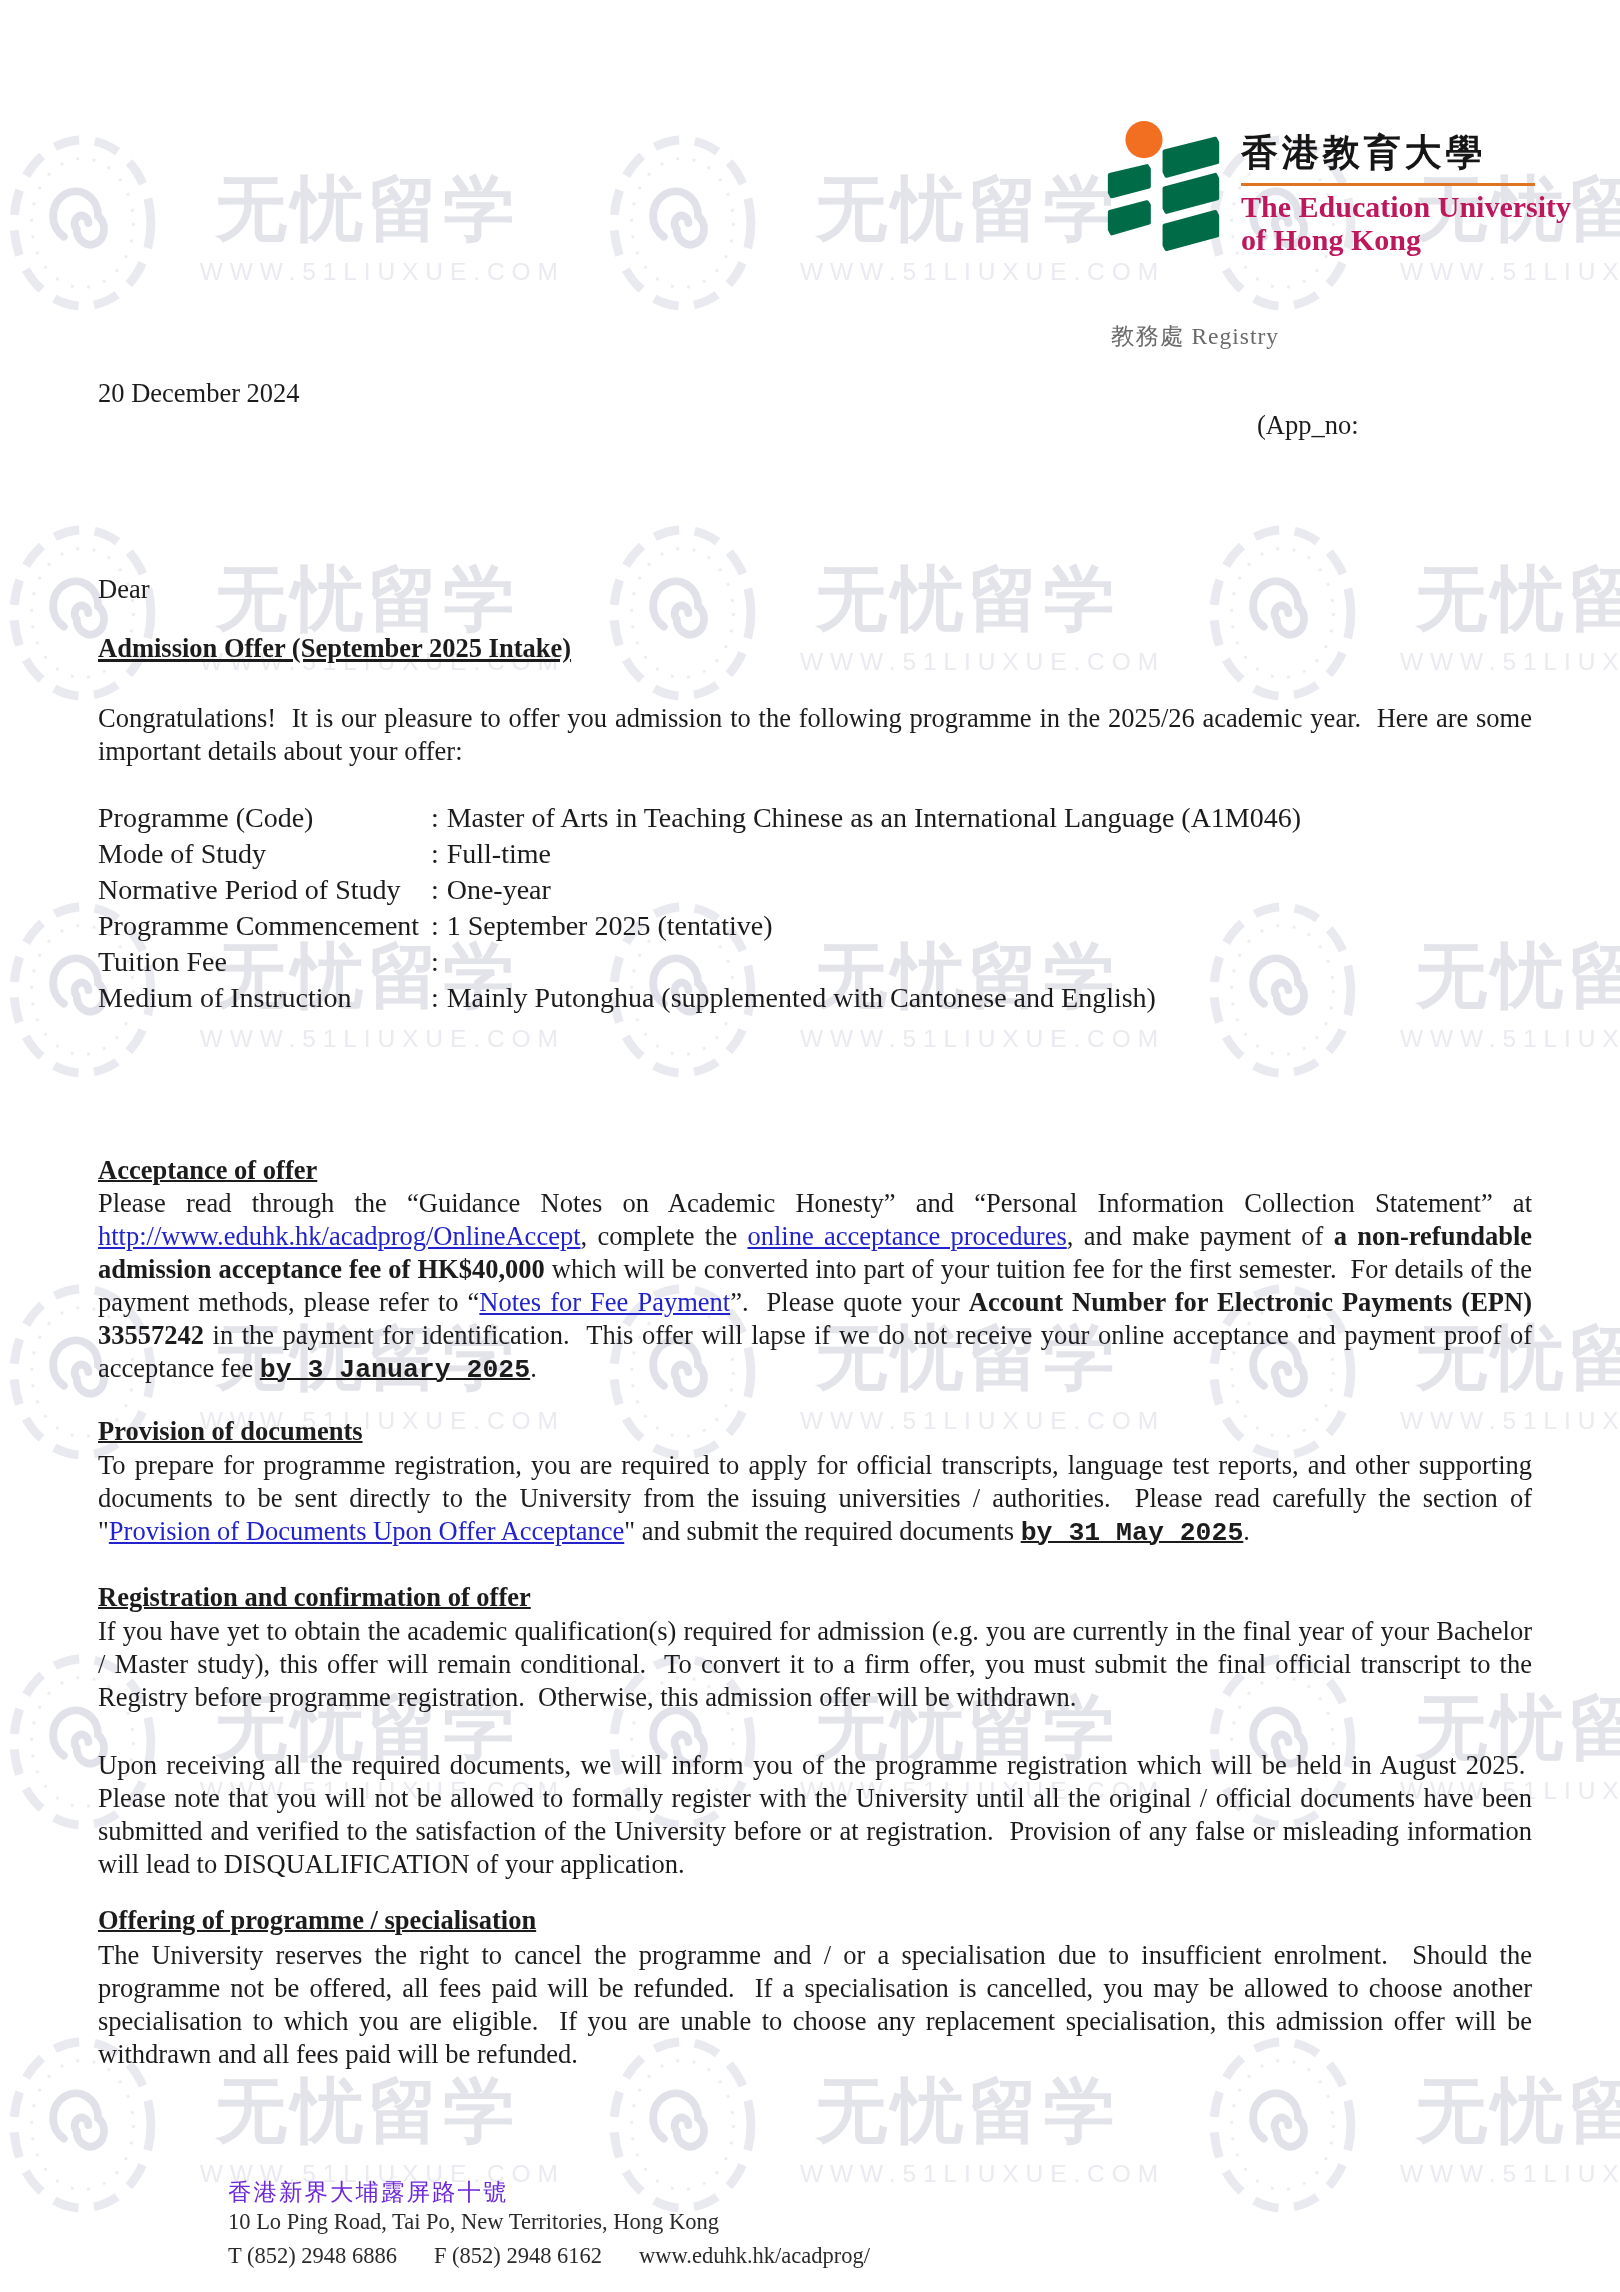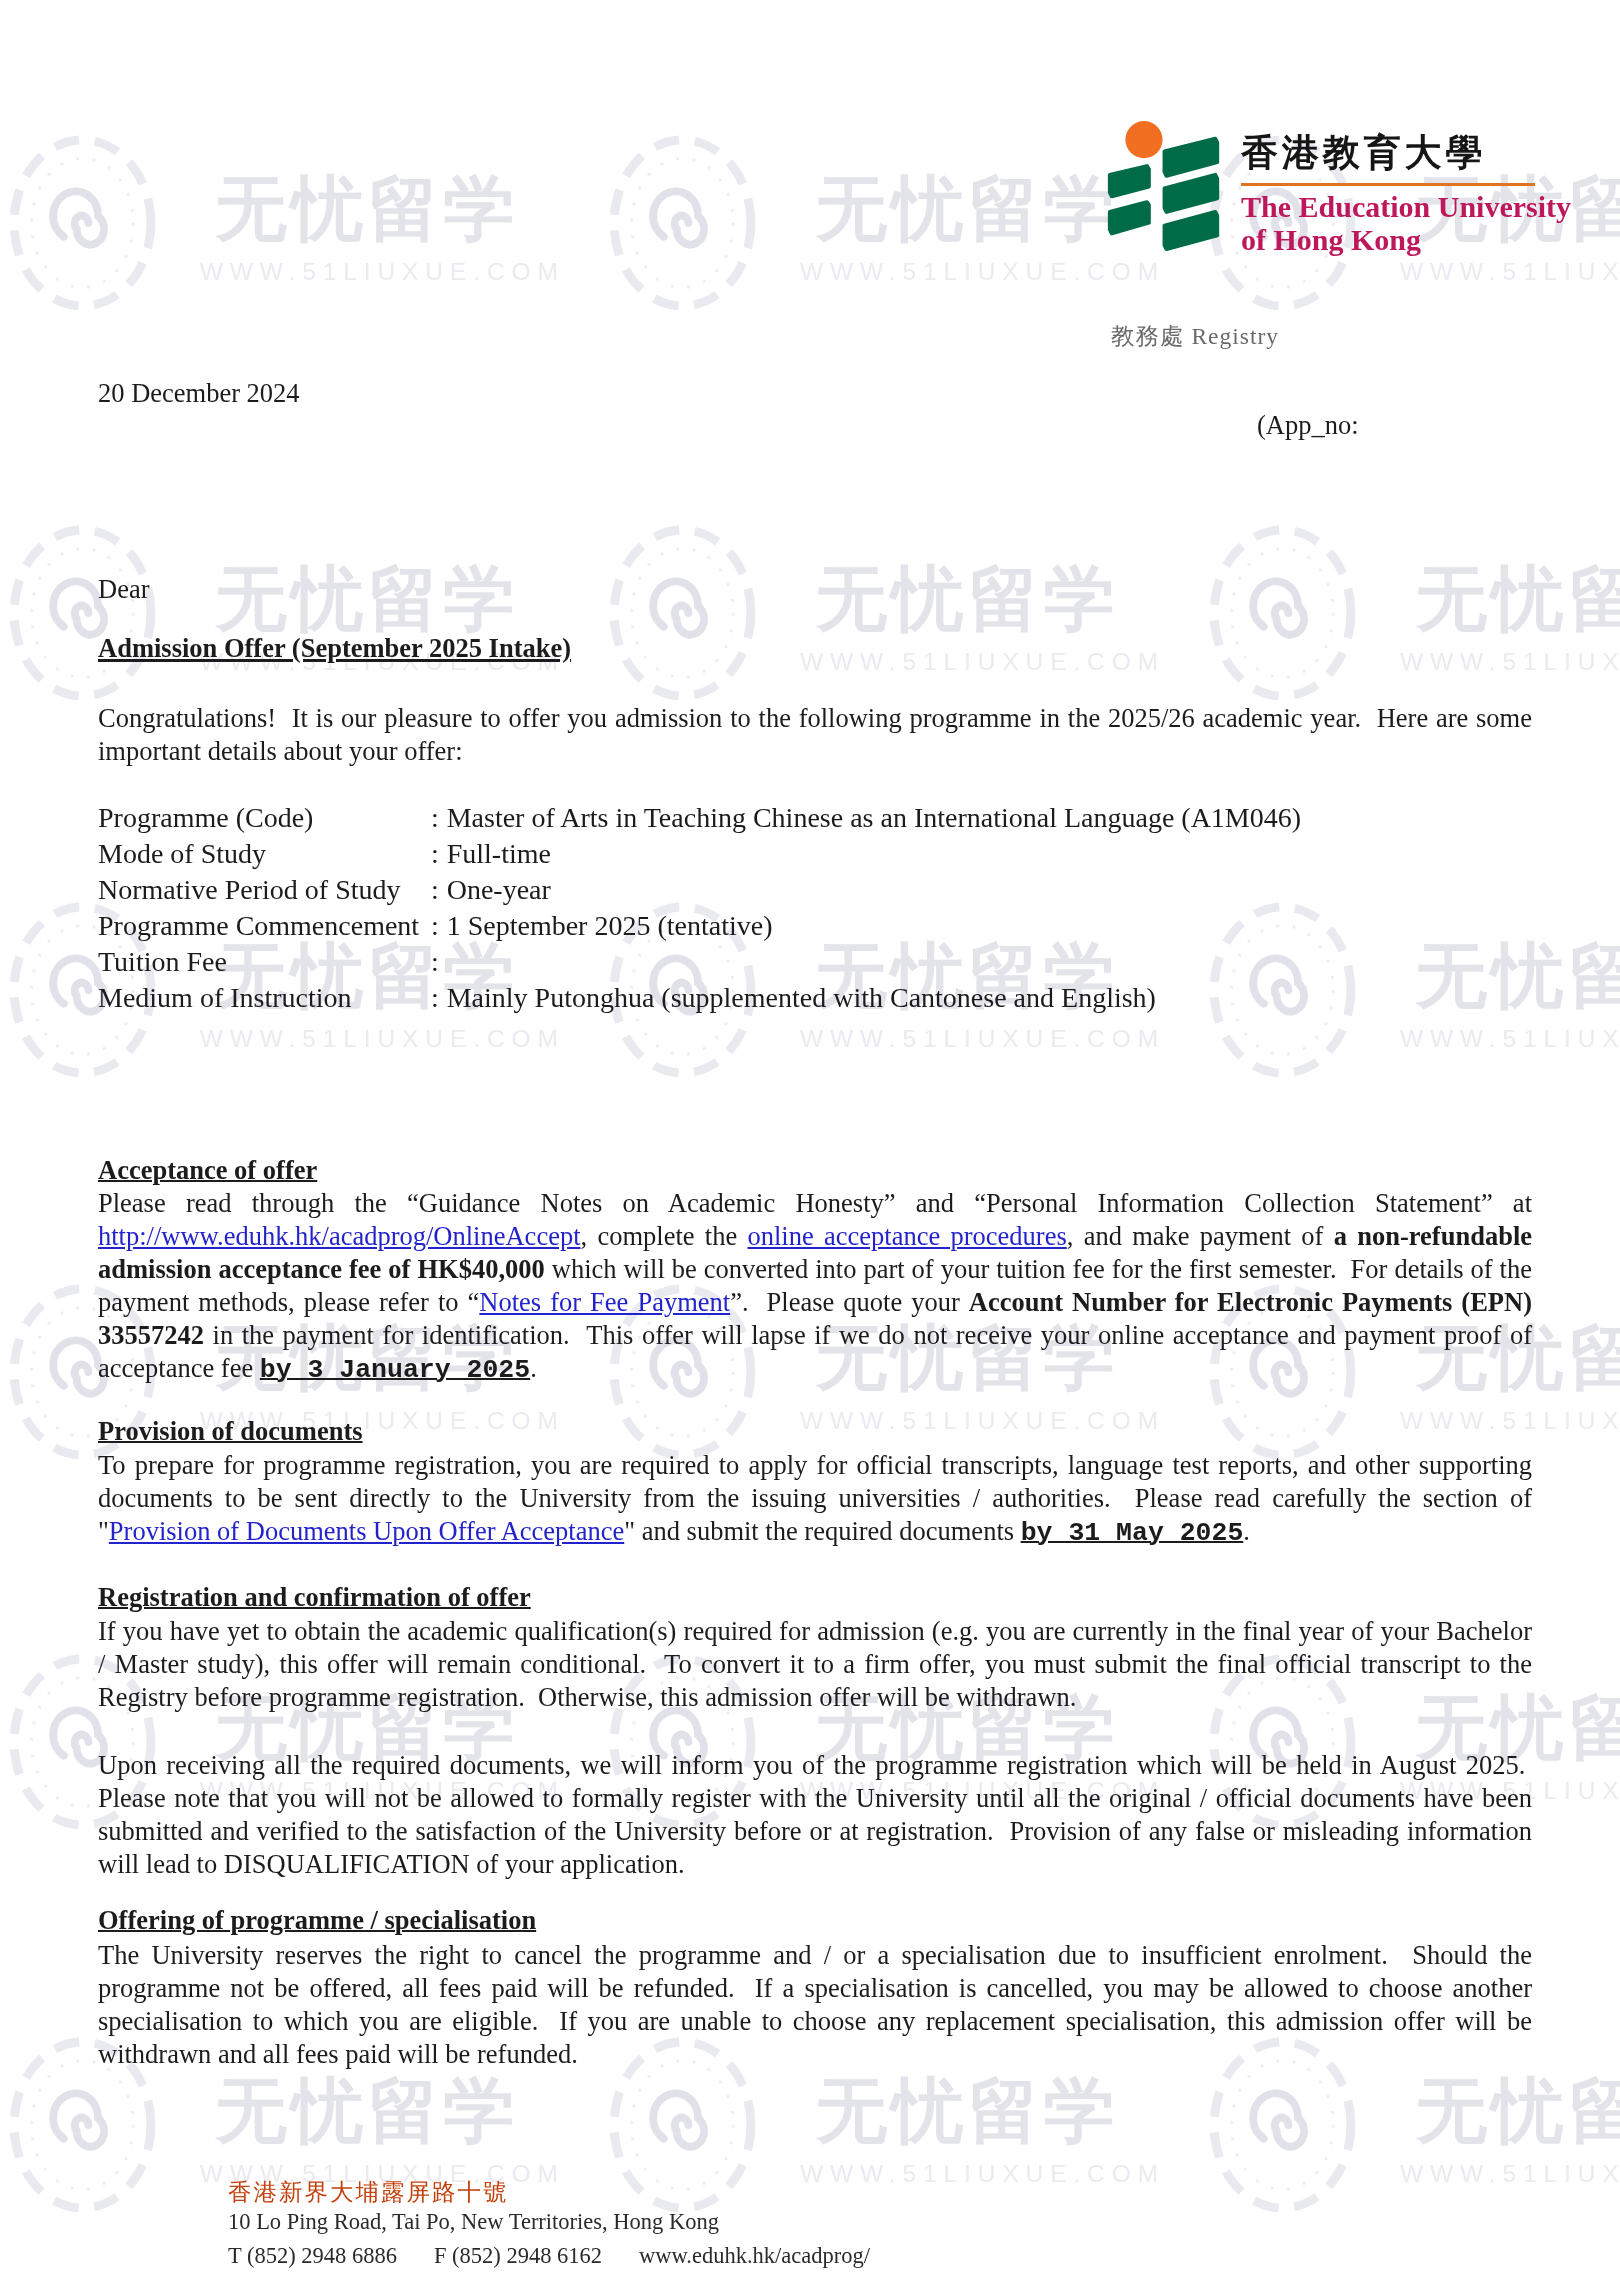--- a/index.html
+++ b/index.html
@@ -53,21 +53,21 @@
   .dlabel{flex:0 0 333px;}
   .dcolon{flex:0 0 15.7px;}
   .dvalue{flex:1 1 auto;}
   .dnote{max-width:992px;}
   
   .seg-t{}
   .seg-b{font-weight:bold;}
   .seg-bu{font-weight:bold;text-decoration:underline;text-decoration-thickness:2px;font-family:Liberation Mono, monospace;}
   a.seg-a{color:#2323cd;text-decoration:underline;cursor:pointer;}
   
-  .footer-cn{position:absolute;left:228px;top:2176px;font-size:23.5px;color:#c2410c;letter-spacing:2px;}
+  .footer-cn{position:absolute;left:228px;top:2176px;font-size:23.5px;color:#6d28d9;letter-spacing:2px;}
   .footer-line{position:absolute;left:228px;font-size:22.5px;color:#2a2a2a;}
   .footer-line span{margin-right:37px;}
 </style>
 </head>
 <body>
 
 <div class="page">
 
   <div class="wm-layer" id="wm-layer">
       <div class="wm-tile" style="left: 7.8px; top: 135px;">

